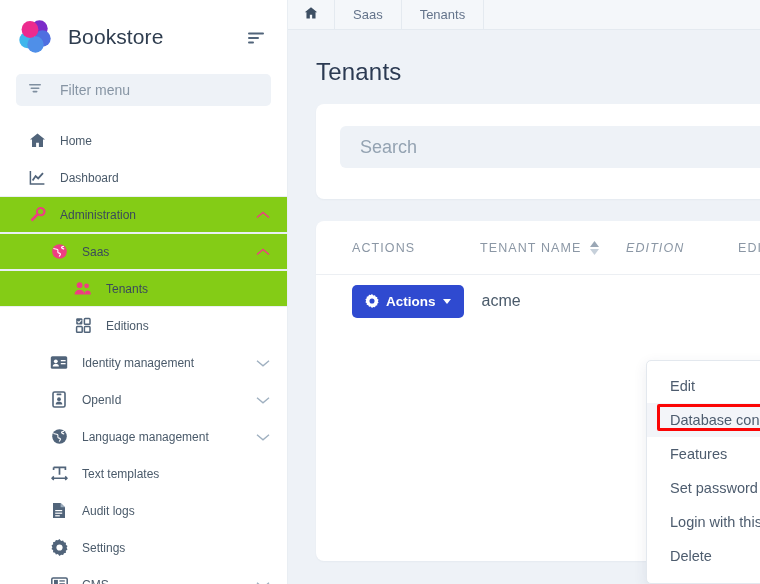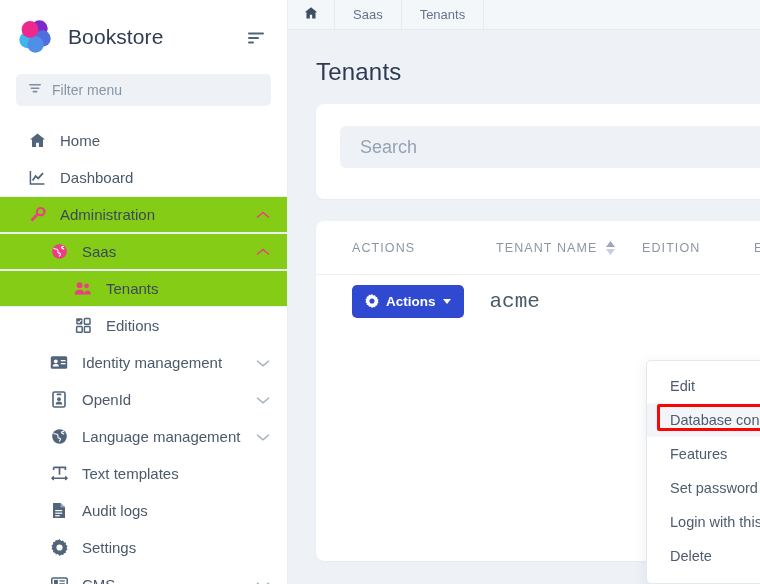--- a/index.html
+++ b/index.html
@@ -36,29 +36,29 @@
 
   .filter-wrap { padding: 0 16px; }
   .filter-box {
     height: 32px; background: #eef2f7; border-radius: 5px;
     display: flex; align-items: center; padding: 0 12px;
   }
   .filter-box svg { flex: 0 0 auto; }
   .filter-input {
     border: 0; outline: 0; background: transparent;
     font-family: "Liberation Sans", sans-serif;
-    font-size: 14px; color: #5b6b7d; margin-left: 10px; width: 100%;
+    font-size: 14px; color: #5b6b7d; margin-left: 18px; width: 100%;
   }
   .filter-input::placeholder { color: #8795a4; }
 
   .nav { margin-top: 16px; }
   .nav-item {
     display: flex; align-items: center; position: relative;
     height: 37px; cursor: pointer; padding-right: 16px;
-    color: #4a5a6a; font-size: 15px;
+    color: #4a5a6a; font-size: 12px;
   }
   .nav-item .ico {
     width: 22px; flex: 0 0 22px; display: flex;
     align-items: center; justify-content: center;
   }
   .nav-item .lbl { margin-left: 12px; white-space: nowrap; }
   .nav-item .chev { margin-left: auto; display: flex; align-items: center; }
   .nav-l0 { padding-left: 26px; }
   .nav-l1 { padding-left: 48px; }
   .nav-l2 { padding-left: 72px; }
@@ -112,39 +112,39 @@
   #table-card { margin-top: 22px; height: 340px; padding: 0; }
   .thead {
     display: flex; align-items: center; height: 54px;
     padding: 0 0 0 36px; border-bottom: 1px solid #eceff3;
   }
   .th {
     font-size: 12.5px; color: #8b97a5; letter-spacing: 1.1px;
     display: flex; align-items: center; white-space: nowrap;
   }
   .th-actions { width: 128px; }
-  .th-name { width: 146px; margin-left: 16px; }
-  .th-edition { width: 112px; }
+  .th-name { width: 146px; }
+  .th-edition { width: 112px; font-style: italic; }
   .sort-ico { margin-left: 9px; display: flex; flex-direction: column; gap: 2px; }
 
   .trow { display: flex; align-items: center; height: 52px; padding-left: 36px; }
   .btn-actions {
     background: #2f4ad0; color: #ffffff; border: 0;
     border-radius: 5px; height: 33px; padding: 0 13px;
     display: flex; align-items: center; cursor: pointer;
     font-family: "Liberation Sans", sans-serif;
     font-size: 13.5px; font-weight: bold;
   }
   .btn-actions .gear { margin-right: 7px; display: flex; }
   .btn-actions .caret {
     margin-left: 7px; width: 0; height: 0;
     border-left: 4px solid transparent; border-right: 4px solid transparent;
     border-top: 5px solid #ffffff;
   }
-  .cell-name { margin-left: 26px; font-size: 21px; color: #4a5a6a; font-family: Liberation Mono, monospace; }
+  .cell-name { margin-left: 18px; font-size: 16px; color: #4a5a6a; }
 
   
   .dropdown {
     position: absolute; left: 358px; top: 360px;
     width: 244px; background: #ffffff;
     border: 1px solid #e3e8ee; border-radius: 5px;
     box-shadow: 0 4px 14px rgba(40,60,90,.09);
     padding: 8px 0 10px 0; z-index: 40;
   }
   .dd-item {

